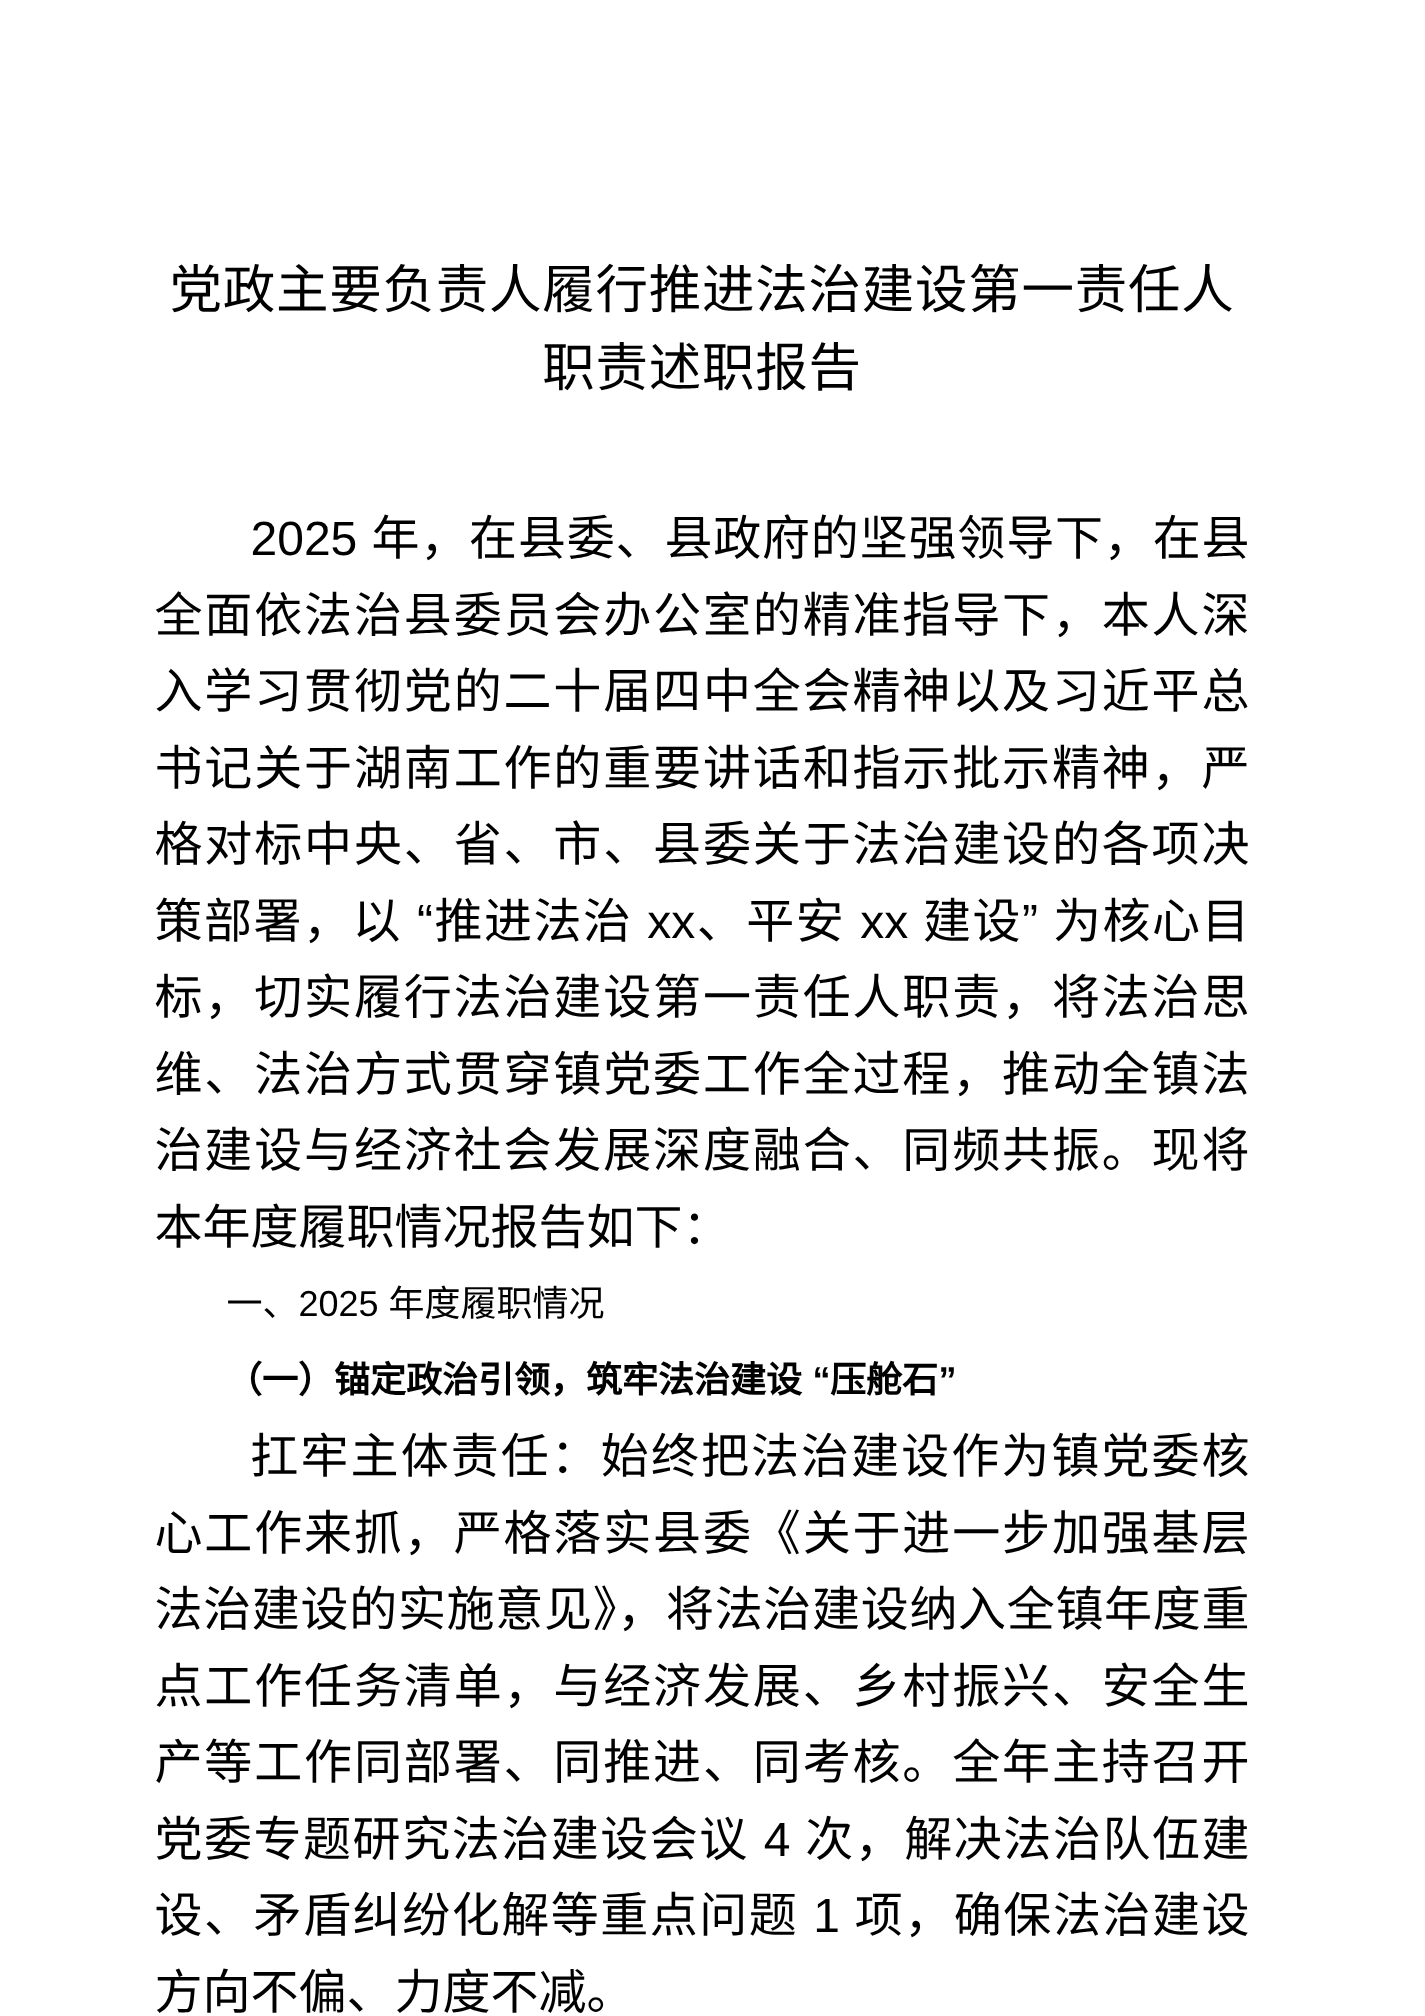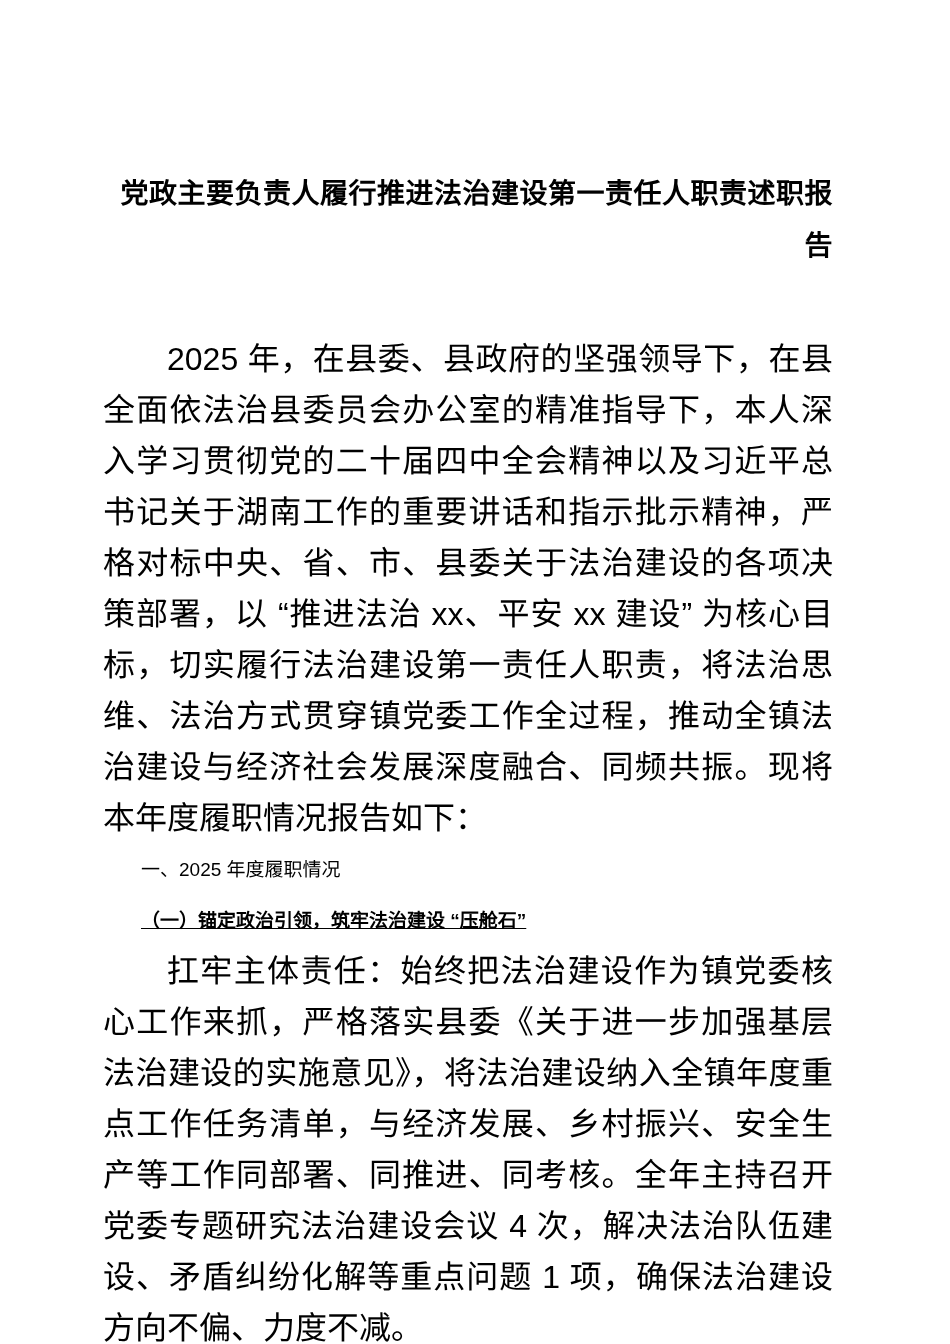--- a/index.html
+++ b/index.html
@@ -25,24 +25,24 @@
     position: absolute;
     left: 103px;
     top: 0;
     width: 730px;
   }
 
   
   .doc-title {
     margin: 0;
     padding-top: 168px;
-    font-size: 28px;
+    font-size: 35px;
     line-height: 52px;
-    font-weight: bold;
-    text-align: right;
+    font-weight: normal;
+    text-align: center;
     letter-spacing: 0.5px;
     word-break: break-all;
   }
 
   
   .body-para {
     margin: 0;
     font-size: 32px;
     line-height: 51px;
     text-align: justify;
@@ -52,28 +52,27 @@
     letter-spacing: 0;
   }
   .indent-2 {
     text-indent: 2em;
   }
   .para-lead {
     margin-top: 62px;
   }
   .section-heading {
     margin: 0;
-    font-size: 19px;
+    font-size: 24px;
     line-height: 51px;
     text-indent: 2em;
     word-break: break-all;
   }
   .section-heading.bold {
     font-weight: bold;
-    text-decoration: underline;
   }
 </style>
 </head>
 <body>
 
 <div class="page">
   <div class="content">
 
     <h1 class="doc-title">党政主要负责人履行推进法治建设第一责任人职责述职报告</h1>
 

